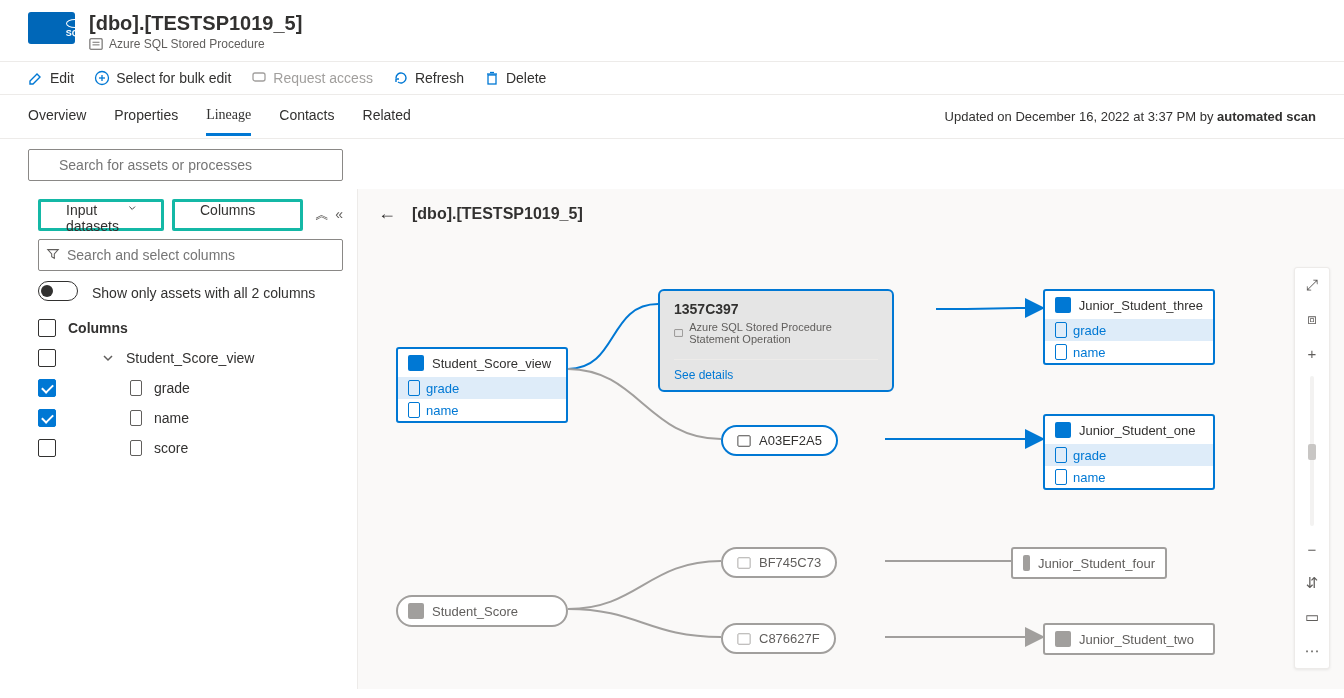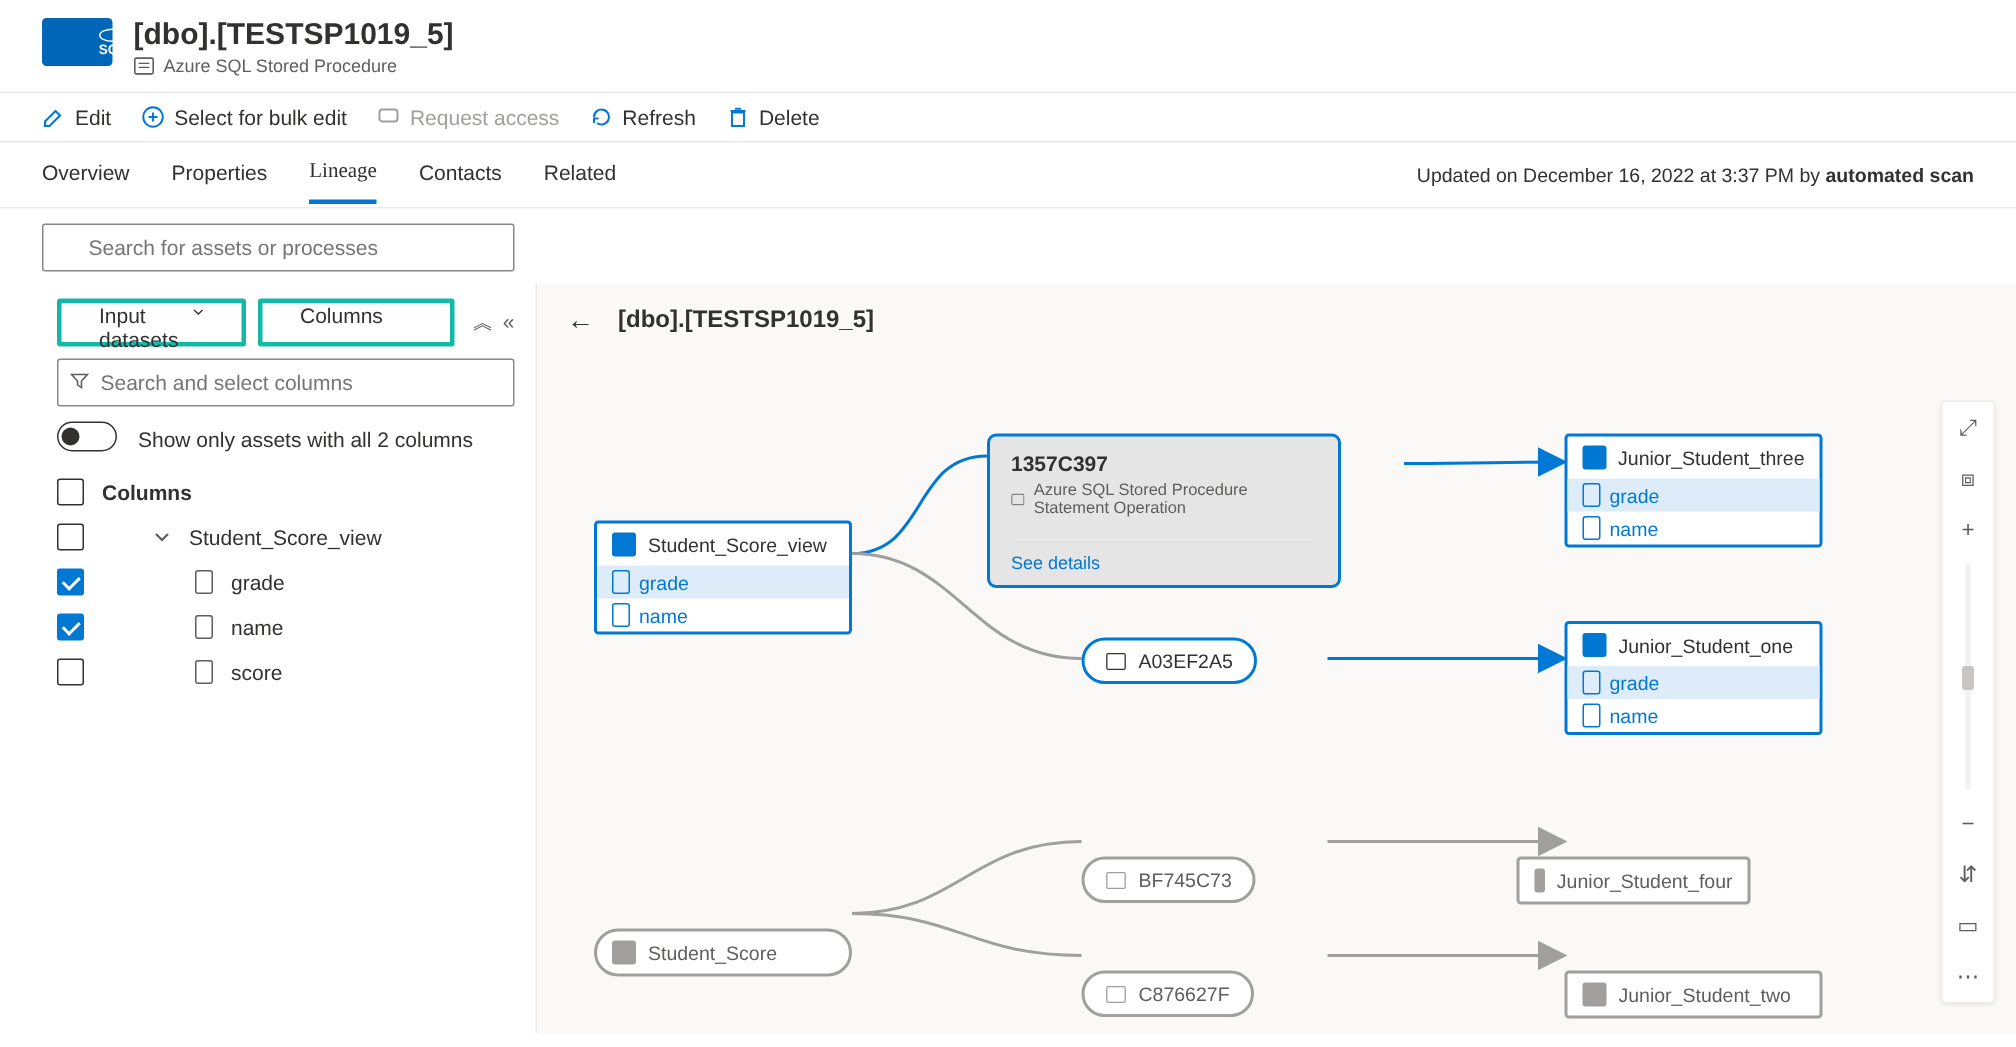--- a/index.html
+++ b/index.html
@@ -42,21 +42,21 @@
 .cb.checked{ background:#0078d4; border-color:#0078d4;}
 .cb.checked::after{ content:""; width:5px; height:9px; border:solid #fff; border-width:0 2px 2px 0; transform:rotate(45deg); margin-top:-2px;}
 .colname{ font-weight:400;}
 .colname.bold{ font-weight:600;}
 .colicon{ width:12px;height:16px;border:1.3px solid #605e5c; border-radius:2px;}
 .canvas{ flex:1; background:#faf9f8; position:relative; overflow:hidden;}
 .canvas-head{ display:flex; align-items:center; gap:16px; padding:14px 20px; font-size:16px; font-weight:600;}
 .backbtn{ cursor:pointer; font-size:18px;}
 svg.edges{ position:absolute; top:0; left:0; width:100%; height:100%; pointer-events:none;}
 .node{ position:absolute; border:2px solid #0078d4; background:#fff; border-radius:3px; }
-.node.gray{ border-color:#a19f9d;margin-top:24px;}
+.node.gray{ border-color:#a19f9d;}
 .node.pill{ border-radius:18px; padding:6px 14px; display:flex; align-items:center; gap:8px; font-size:13px;}
 .node.pill.gray{ color:#605e5c;}
 .node-hdr{ display:flex; align-items:center; gap:8px; padding:6px 10px; font-size:13px;}
 .node-hdr .sqlmini{ width:16px;height:16px;background:#0078d4;border-radius:2px;}
 .node.gray .sqlmini{ background:#a19f9d;}
 .colrow{ padding:3px 10px; display:flex; align-items:center; gap:6px; font-size:13px; color:#0078d4;}
 .colrow.hl{ background:#deecf9;}
 .bignode{ position:absolute; border:2px solid #0078d4; background:#e5e5e5; border-radius:6px; padding:10px 14px 8px; width:236px;}
 .bignode .bt{ font-weight:600; font-size:14px;}
 .bignode .bs{ font-size:11px; color:#605e5c; margin-top:4px; display:flex; gap:6px; align-items:center;}

